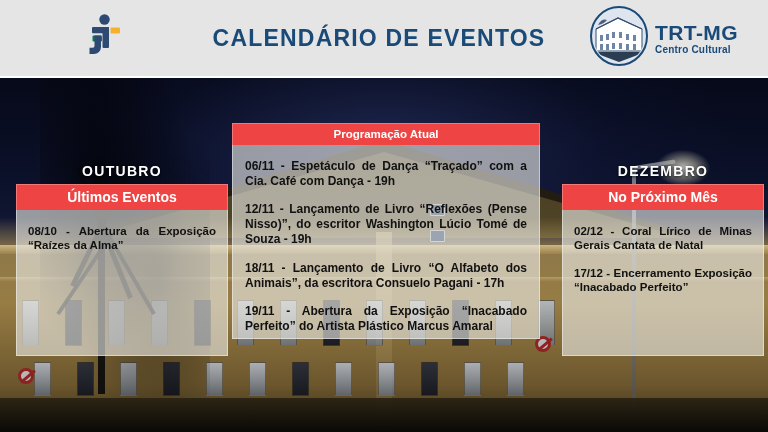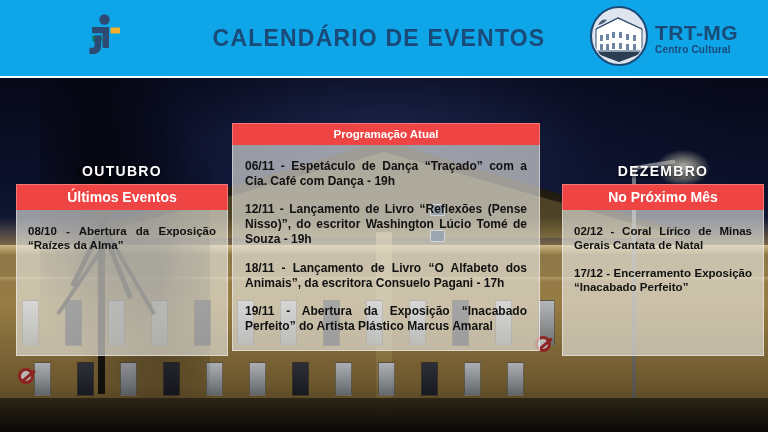--- a/index.html
+++ b/index.html
@@ -13,21 +13,21 @@
   #poster {
     position: relative;
     width: 768px; height: 432px;
     overflow: hidden;
   }
 
   
   .header {
     position: absolute; left: 0; top: 0;
     width: 768px; height: 78px;
-    background: #0ea5e9;
+    background: #e5e5e5;
     border-bottom: 2px solid #ffffff;
     display: flex; align-items: center;
     z-index: 5;
   }
   .header-left  { width: 200px; display: flex; align-items: center; justify-content: center; }
   .header-mid   { flex: 1; display: flex; align-items: center; justify-content: center; }
   .header-right { width: 210px; display: flex; align-items: center; justify-content: center; gap: 5px; }
 
   .poster-title {
     color: #1a4a77;
@@ -203,21 +203,21 @@
   .side .month-body { min-height: 146px; }
 
   #col-outubro  { left: 16px;  top: 163px; }
   #col-dezembro { left: 552px; top: 163px; padding-left: 10px; }
 
   
   #col-novembro { left: 232px; top: 123px; width: 308px; }
   #col-novembro .month-title  { font-size: 15px; }
   #col-novembro .month-subbar { font-size: 11.5px; }
   #col-novembro .event        { font-size: 12px; }
-  #col-novembro .month-body   { min-height: 186px; padding: 14px 12px 16px; }
+  #col-novembro .month-body   { min-height: 186px; padding: 14px 12px 4px; }
 </style>
 </head>
 <body>
 
 <div id="poster">
 
   <div class="header">
 
     <div class="header-left">
       <span>

